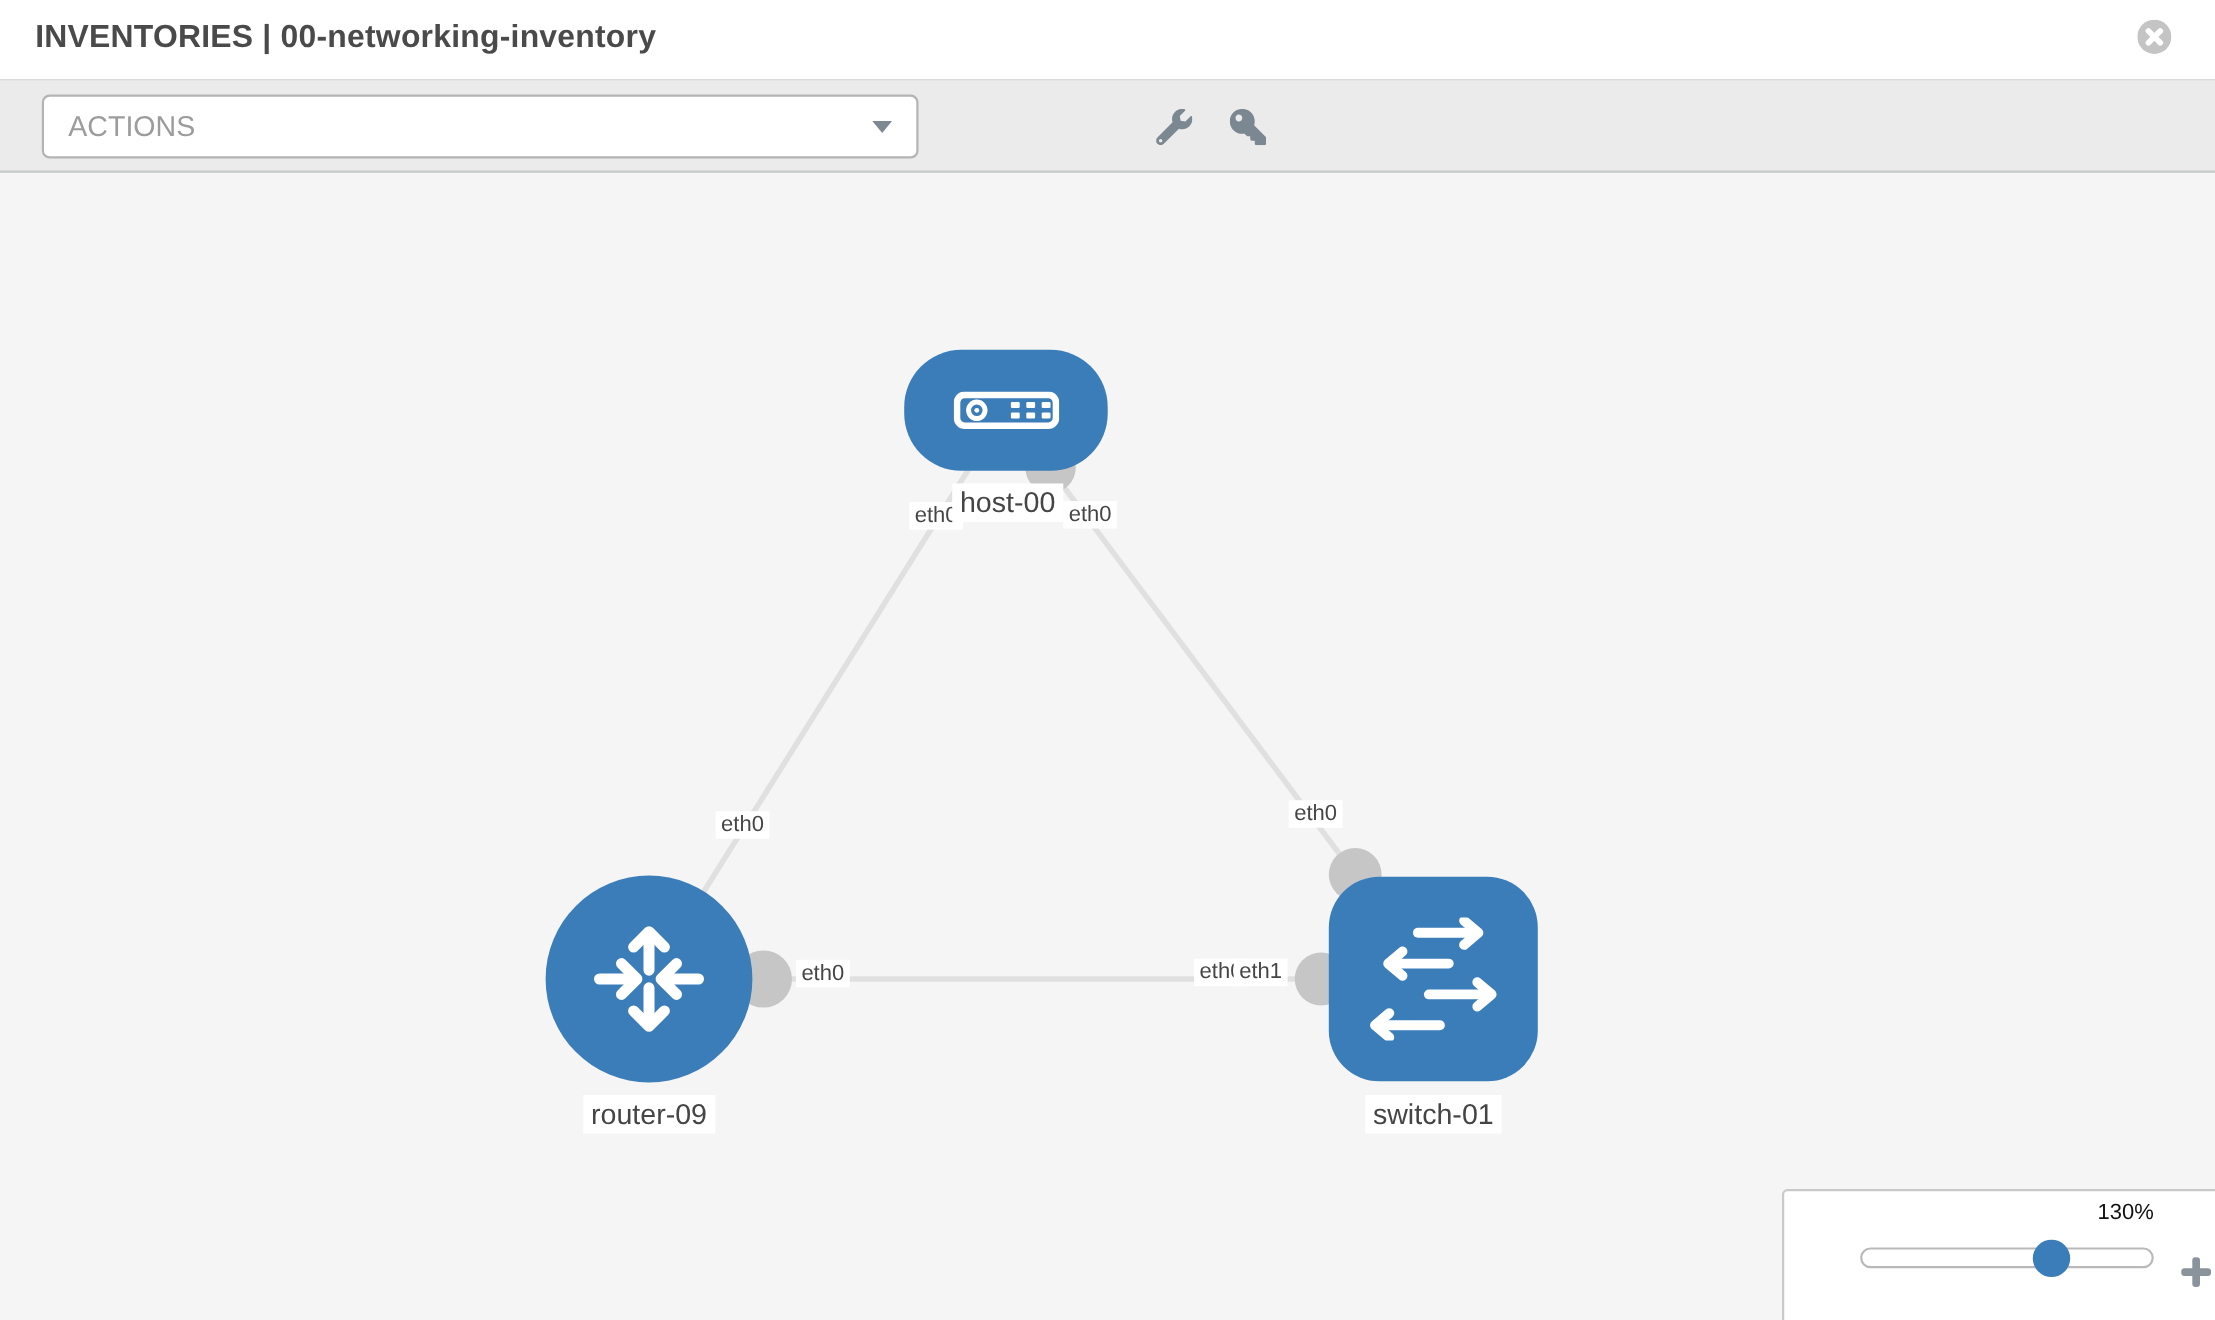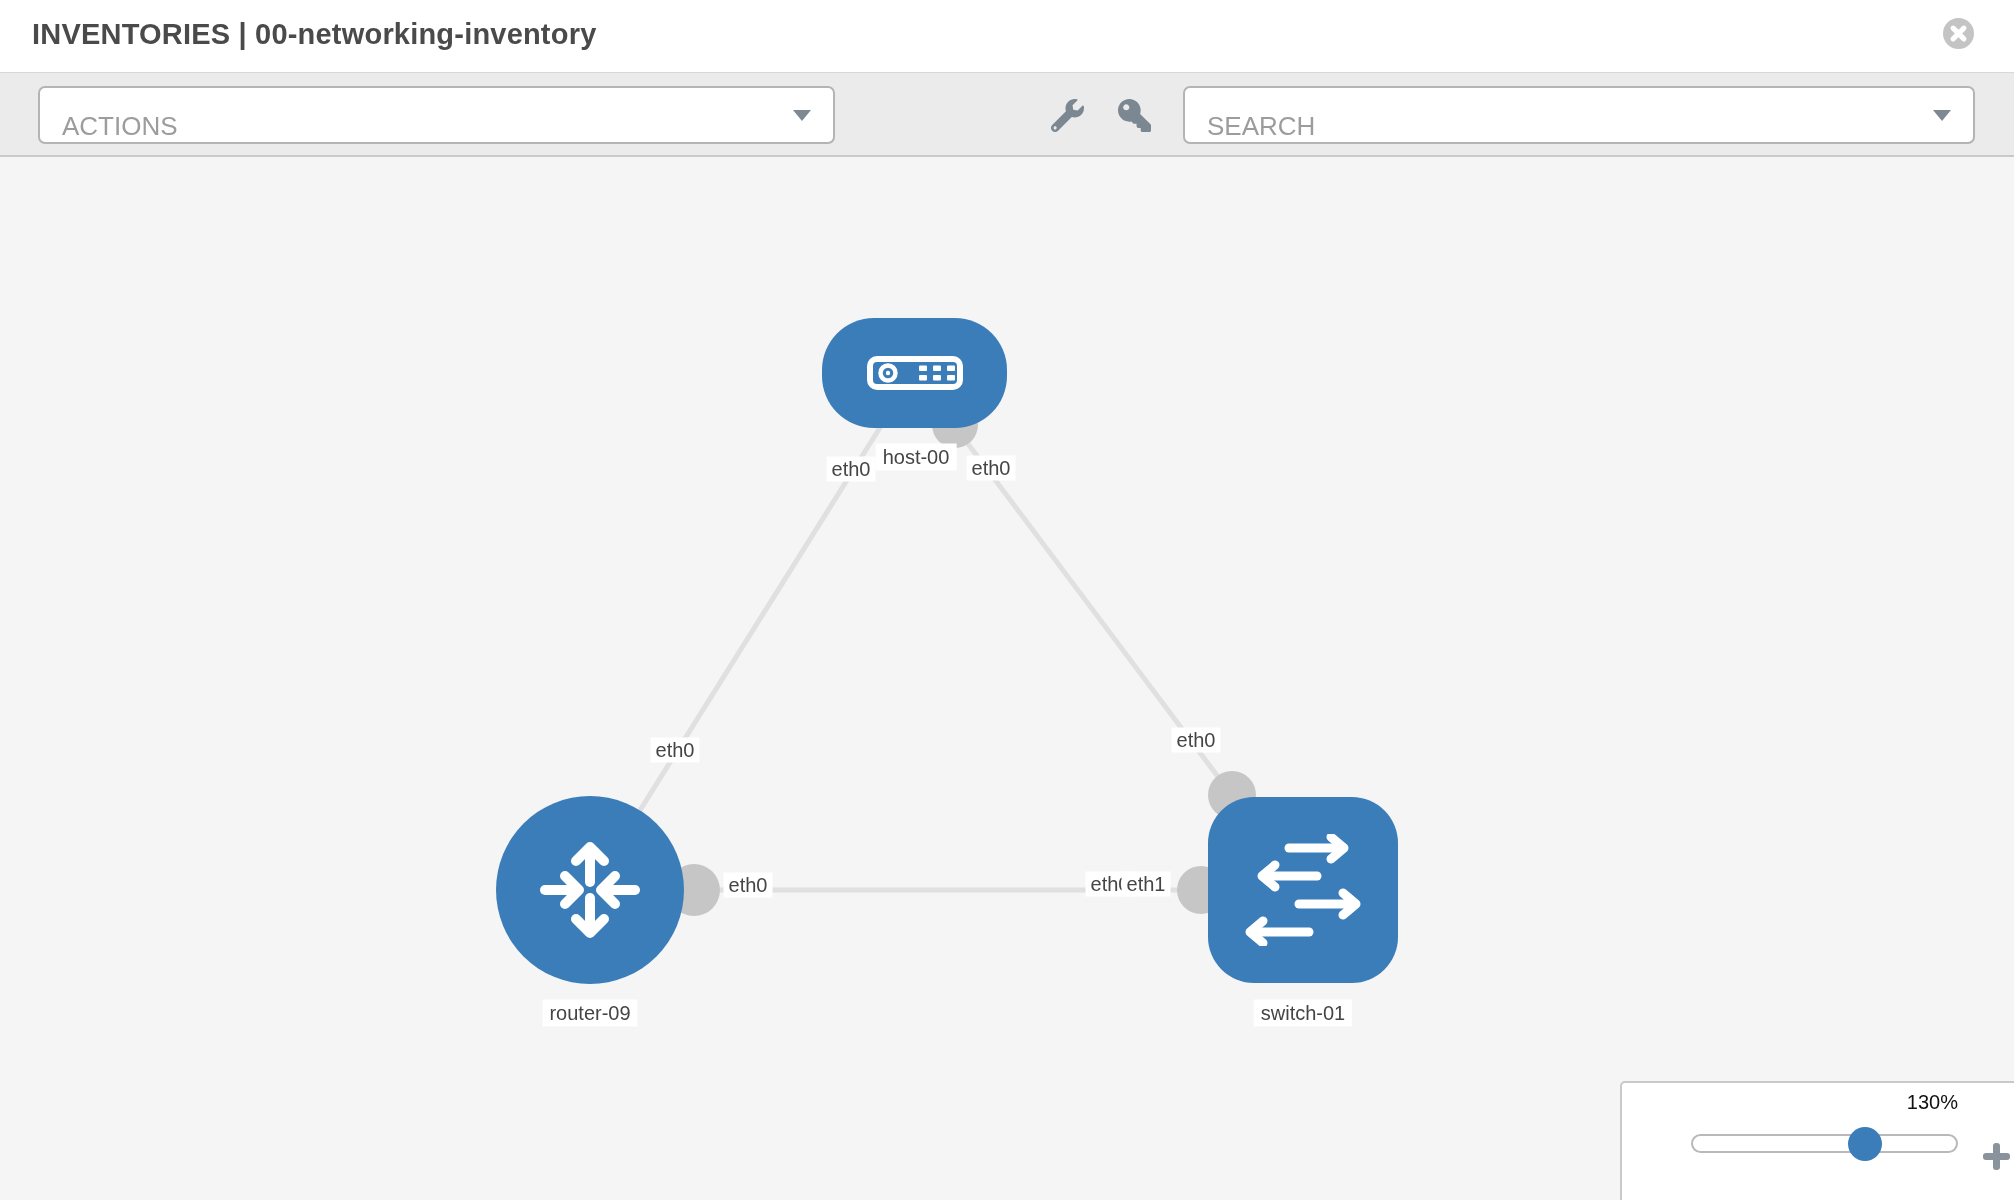--- a/index.html
+++ b/index.html
@@ -8,21 +8,21 @@
 
   
   .hdr { position:absolute; left:0; top:0; width:2014px; height:72px; background:#fff; z-index:5; }
   .hdr-title { position:absolute; left:32px; top:18px; font-size:29px; font-weight:bold; color:#4a4a4a; letter-spacing:0.2px; }
   .close-btn { position:absolute; left:1943px; top:18px; width:31px; height:31px; cursor:pointer; }
 
   
   .tbar { position:absolute; left:0; top:72px; width:2014px; height:85px; background:#ebebeb;
           border-top:1px solid #d8d8d8; border-bottom:2px solid #c9c9c9; z-index:5; }
   .select { position:absolute; top:13px; height:58px; background:#fff; border:2px solid #b4b4b4;
-            border-radius:7px; display:flex; align-items:flex-end; padding:0 22px;
+            border-radius:7px; display:flex; align-items:center; padding:0 22px;
             color:#9c9c9c; font-size:26px; cursor:pointer; }
   .sel-actions { left:38px;  width:797px; }
   .sel-search  { left:1183px; width:792px; }
   .caret { position:absolute; right:22px; top:50%; margin-top:-5px; width:0; height:0;
            border-left:9px solid transparent; border-right:9px solid transparent;
            border-top:11px solid #7e8893; }
   .tool-ic { position:absolute; top:26px; width:33px; height:33px; cursor:pointer; }
   .ic-wrench { left:1051px; }
   .ic-key    { left:1118px; }
 
@@ -30,21 +30,21 @@
   .canvas { position:absolute; left:0; top:157px; width:2014px; height:1043px; background:#f5f5f5; z-index:0; }
   .edges  { position:absolute; left:0; top:0; z-index:1; pointer-events:none; }
 
   .node { position:absolute; background:#3b7db9; display:flex; align-items:center; justify-content:center; z-index:3; cursor:pointer; }
   .node-host   { left:822px;  top:318px; width:185px; height:110px; border-radius:52px; }
   .node-router { left:496px;  top:796px; width:188px; height:188px; border-radius:50%; }
   .node-switch { left:1208px; top:797px; width:190px; height:186px; border-radius:46px; }
 
   .chip { position:absolute; transform:translate(-50%,-50%); background:#fff; color:#454545;
           white-space:nowrap; z-index:4; }
-  .chip-node { font-size:20px; padding:2px 7px; }
+  .chip-node { font-size:26px; padding:2px 7px; }
   .chip-if   { font-size:20px; padding:1px 5px; }
 
   
   .zoom-panel { position:absolute; left:1620px; top:1081px; width:400px; height:125px; background:#fff;
                 border:2px solid #c9c9c9; border-top-left-radius:5px; z-index:6; }
   .zoom-level { position:absolute; left:69px; top:8px; width:267px; text-align:right;
                 font-size:20px; color:#111; }
   .zoom-bar   { position:absolute; left:0; top:0; width:100%; height:100%; }
   .zoom-track { position:absolute; left:69px; top:51px; width:267px; height:19px; background:#fff;
                 border:2px solid #b9b9b9; border-radius:10px; cursor:pointer; }
@@ -83,24 +83,20 @@
       <svg width="33" height="33" viewBox="0 0 512 512">
           <path fill="#7b8791" d="M507.73 109.1c-2.24-9.03-13.54-12.09-20.12-5.51l-74.36 74.36-67.88-11.31-11.31-67.88 74.36-74.36c6.62-6.62 3.43-17.9-5.66-20.16-47.38-11.74-99.55.91-136.58 37.93-39.64 39.64-50.55 97.1-34.05 147.2L18.74 402.76c-24.99 24.99-24.99 65.51 0 90.5 24.99 24.99 65.51 24.99 90.5 0l213.21-213.21c50.12 16.71 107.47 5.68 147.37-34.22 37.07-37.07 49.7-89.32 37.91-136.73zM64 472c-13.25 0-24-10.75-24-24 0-13.26 10.75-24 24-24s24 10.74 24 24c0 13.25-10.75 24-24 24z"></path>
         </svg>
     </span>
     <span class="tool-ic ic-key">
       <svg width="33" height="33" viewBox="0 0 512 512" style="transform:scaleX(-1)">
           <path fill="#7b8791" d="M512 176.001C512 273.203 433.202 352 336 352c-11.22 0-22.19-1.062-32.827-3.069l-24.012 27.014A23.999 23.999 0 0 1 261.223 384H224v40c0 13.255-10.745 24-24 24h-40v40c0 13.255-10.745 24-24 24H24c-13.255 0-24-10.745-24-24v-78.059c0-6.365 2.529-12.47 7.029-16.971l161.802-161.802C163.108 213.814 160 195.271 160 176 160 78.798 238.797.001 335.999 0 433.488-.001 512 78.511 512 176.001zM336 128c0 26.51 21.49 48 48 48s48-21.49 48-48-21.49-48-48-48-48 21.49-48 48z"></path>
         </svg>
     </span>
 
-    <div class="select sel-search">
-      <span>SEARCH</span>
-      <span class="caret"></span>
-    </div>
   </div>
 
   <div class="canvas"></div>
 
   <svg class="edges" width="2014" height="1200" viewBox="0 0 2014 1200">
     <line x1="914.5" y1="372.5" x2="590" y2="890" stroke="#e0e0e0" stroke-width="5"></line>
     <line x1="914.5" y1="372.5" x2="1303" y2="890" stroke="#e0e0e0" stroke-width="5"></line>
     <line x1="590" y1="890" x2="1303" y2="890" stroke="#e0e0e0" stroke-width="5"></line>
     <circle cx="955" cy="425" r="23" fill="#c6c6c6"></circle>
     <circle cx="694" cy="890" r="26" fill="#c6c6c6"></circle>

